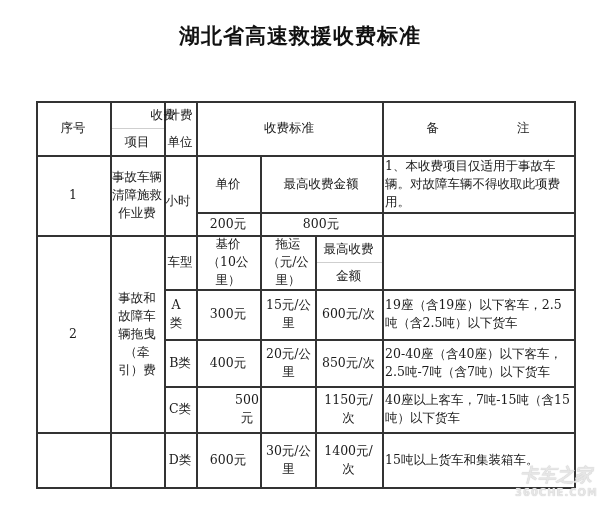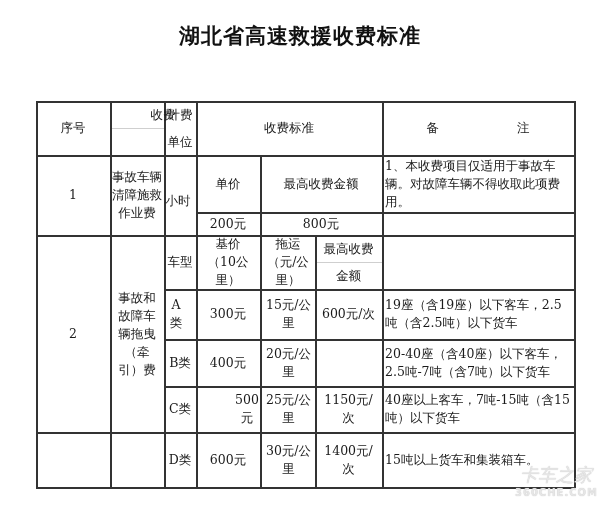--- a/index.html
+++ b/index.html
@@ -21,21 +21,21 @@
     text-align: center; font-size: 12.5px; line-height: 18px; box-sizing: border-box;
     padding: 0 2px;
   }
   .cell.left { justify-content: flex-start; text-align: left; padding-left: 3px; padding-right: 2px; }
   .note-head { letter-spacing: 0; }
   .watermark {
     position: absolute; left: 515px; top: 464px; width: 82px; text-align: center;
     font-family: "DejaVu Sans", sans-serif; color: #e6e6e6;
     text-shadow: 0 0 1px #bdbdbd;
   }
-  .watermark .wm-cn { font-size: 18px; font-weight: normal; font-style: italic; line-height: 22px; }
+  .watermark .wm-cn { font-size: 18px; font-weight: bold; font-style: italic; line-height: 22px; }
   .watermark .wm-en { font-size: 10px; font-weight: bold; letter-spacing: 1px; line-height: 13px; }
 </style>
 </head>
 <body>
 
 <div class="title">湖北省高速救援收费标准</div>
 
 <div class="grid">
 
   <div class="hl" style="left:36px; top:101px; width:539px;"></div>
@@ -56,20 +56,21 @@
   <div class="vl" style="left:196px; top:101px; height:387px;"></div>
   <div class="vl" style="left:260px; top:155px; height:80px;"></div>
   <div class="vl" style="left:260px; top:235px; height:253px;"></div>
   <div class="vl" style="left:315px; top:235px; height:253px;"></div>
   <div class="vl" style="left:382px; top:235px; height:253px;"></div>
   <div class="vl" style="left:382px; top:101px; height:134px;"></div>
   <div class="vl" style="left:574px; top:101px; height:387px;"></div>
 
   <div class="cell" style="left:36px; top:101px; width:74px; height:54px;">序号</div>
   <div class="cell" style="left:110px; top:101px; width:54px; height:27px;margin-left:26px;">收费</div>
+  <div class="cell" style="left:110px; top:128px; width:54px; height:27px;">项目</div>
   <div class="cell" style="left:164px; top:101px; width:32px; height:27px;">计费</div>
   <div class="cell" style="left:164px; top:128px; width:32px; height:27px;">单位</div>
   <div class="cell" style="left:196px; top:101px; width:186px; height:54px;">收费标准</div>
   <div class="cell note-head" style="left:382px; top:101px; width:192px; height:54px;">
     <span>备</span>
     <span style="display:inline-block; width:78px;"></span>
     <span>注</span>
   </div>
 
   <div class="cell" style="left:36px; top:155px; width:74px; height:80px;">1</div>
@@ -91,25 +92,25 @@
 
   <div class="cell" style="left:164px; top:289px; width:24px; height:50px;">A类</div>
   <div class="cell" style="left:196px; top:289px; width:64px; height:50px;">300元</div>
   <div class="cell" style="left:262px; top:289px; width:53px; height:50px;">15元/公里</div>
   <div class="cell" style="left:315px; top:289px; width:67px; height:50px;">600元/次</div>
   <div class="cell left" style="left:382px; top:289px; width:192px; height:50px;">19座（含19座）以下客车，2.5吨（含2.5吨）以下货车</div>
 
   <div class="cell" style="left:164px; top:339px; width:32px; height:47px;">B类</div>
   <div class="cell" style="left:196px; top:339px; width:64px; height:47px;">400元</div>
   <div class="cell" style="left:262px; top:339px; width:53px; height:47px;">20元/公里</div>
+  <div class="cell" style="left:315px; top:339px; width:67px; height:47px;">850元/次</div>
   <div class="cell left" style="left:382px; top:339px; width:192px; height:47px;">20-40座（含40座）以下客车，2.5吨-7吨（含7吨）以下货车</div>
 
   <div class="cell" style="left:164px; top:386px; width:32px; height:46px;">C类</div>
   <div class="cell" style="left:196px; top:386px; width:64px; height:46px;padding-left:40px;">500元</div>
-  <div class="cell" style="left:262px; top:386px; width:53px; height:46px;">25元/公里</div>
   <div class="cell" style="left:317px; top:386px; width:63px; height:46px;">1150元/次</div>
   <div class="cell left" style="left:382px; top:386px; width:192px; height:46px;">40座以上客车，7吨-15吨（含15吨）以下货车</div>
 
   <div class="cell" style="left:164px; top:432px; width:32px; height:55px;">D类</div>
   <div class="cell" style="left:196px; top:432px; width:64px; height:55px;">600元</div>
   <div class="cell" style="left:262px; top:432px; width:53px; height:55px;">30元/公里</div>
   <div class="cell" style="left:317px; top:432px; width:63px; height:55px;">1400元/次</div>
   <div class="cell left" style="left:382px; top:432px; width:192px; height:55px;">15吨以上货车和集装箱车。</div>
 </div>
 

